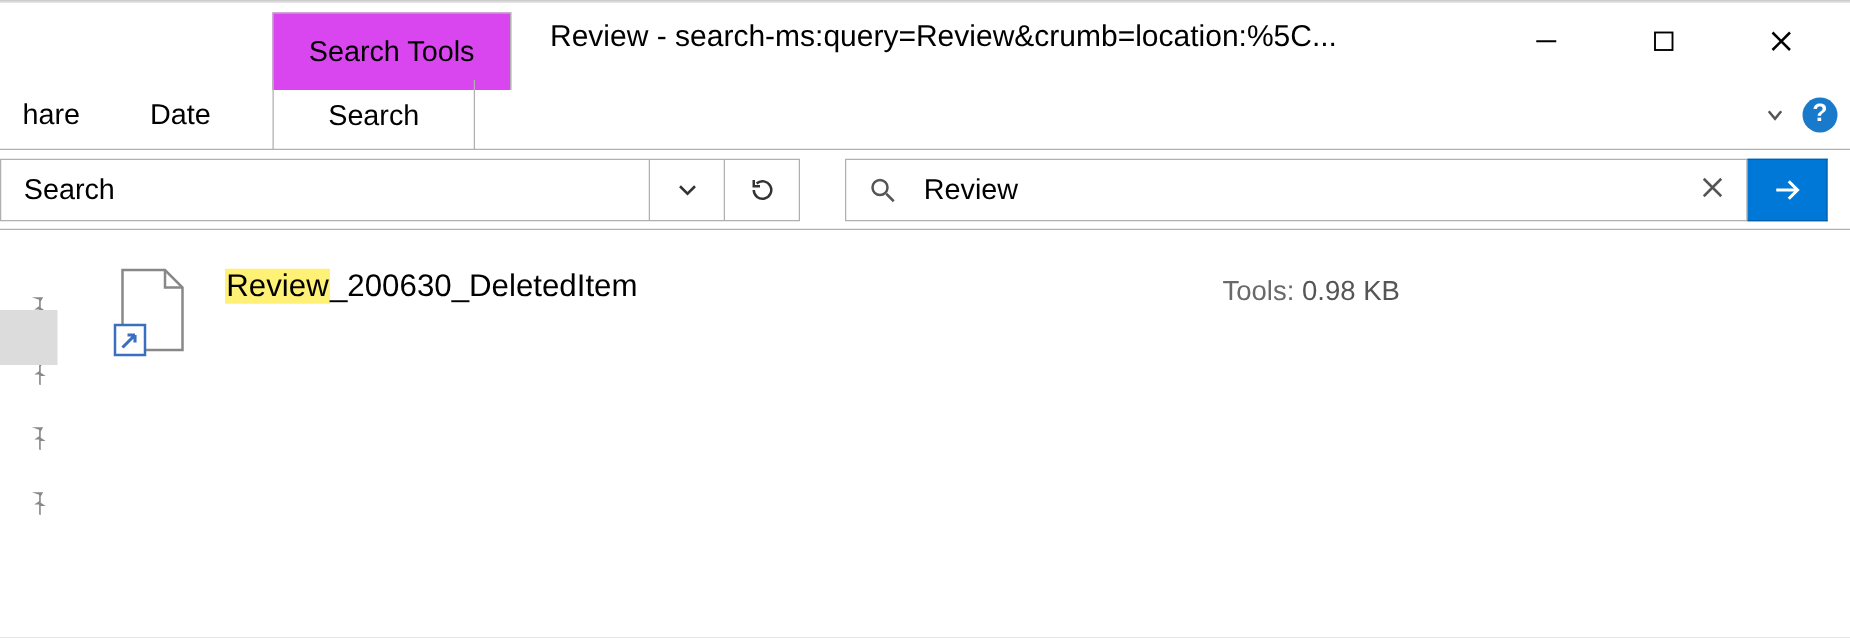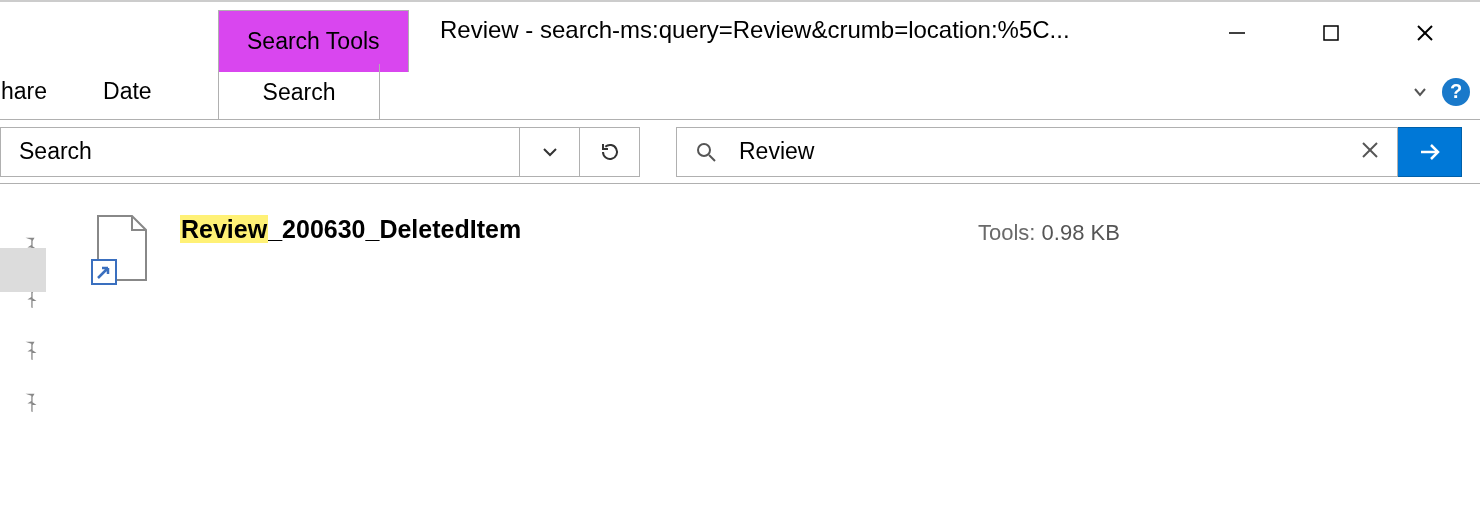--- a/index.html
+++ b/index.html
@@ -81,21 +81,21 @@
     padding-left: 0;
   }
   .ribbon-tab {
     padding: 0 28px;
     height: 56px;
     display: flex;
     align-items: center;
     font-size: 23px;
     cursor: pointer;
   }
-  .ribbon-tab.share { padding-left: 1px; padding-right: 28px; text-align: right; }
+  .ribbon-tab.share { padding-left: 18px; padding-right: 28px; text-align: right; }
   .ribbon-tab.view  { }
   .ribbon-tab.search-tab {
     position: absolute;
     left: 218px;
     top: 0;
     width: 162px;
     height: 56px;
     border-left: 1px solid #b0b0b0;
     border-right: 1px solid #b0b0b0;
     justify-content: center;
@@ -238,21 +238,20 @@
   }
   .file-icon {
     position: relative;
     width: 62px;
     flex: none;
   }
   .file-icon svg { display:block; }
   .rname-col {
     width: 770px;
     flex: none;
-    font-weight: bold;
   }
   .rname {
     font-size: 25px;
     line-height: 1.2;
     white-space: nowrap;
     margin-bottom: 6px;
   }
   .rname .hl {
     background: #fff176;
     padding: 0 1px;

